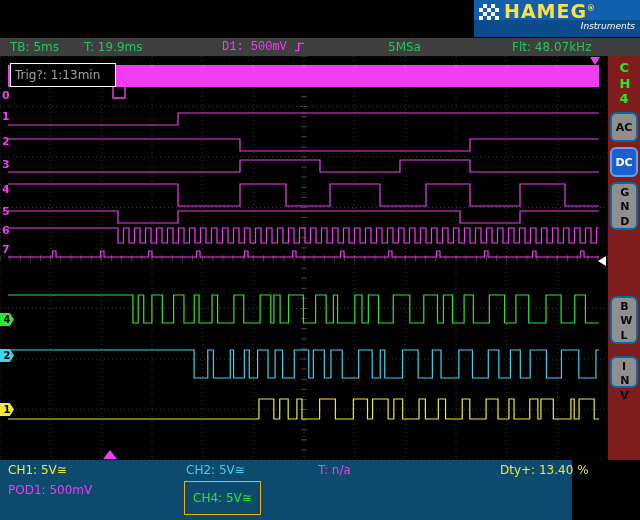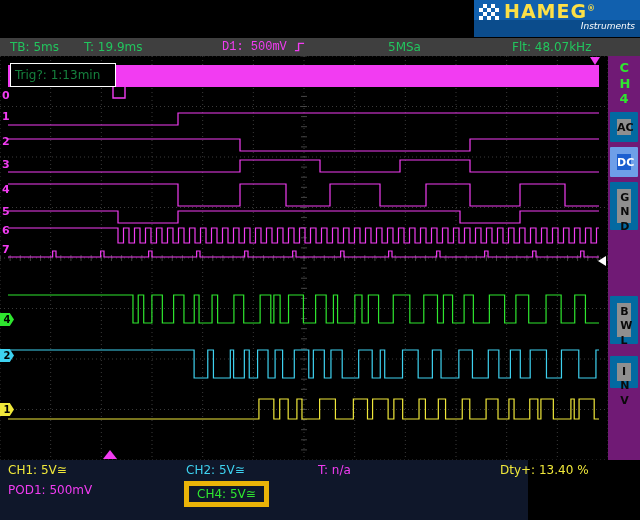--- a/index.html
+++ b/index.html
@@ -23,54 +23,54 @@
   
   #statusbar{position:absolute;left:0;top:38px;width:640px;height:18px;background:#3f3f3f;font-size:12px;}
   .sb{position:absolute;top:2px;white-space:pre;color:#22c55e;}
   .sb.mag{color:#f23cf2;font-family:Liberation Mono, monospace;}
   .edge-icon{position:absolute;left:294px;top:3px;width:11px;height:12px;}
 
   
   #scope{position:absolute;left:0;top:56px;width:608px;height:404px;background:#000;}
   #wave-svg{position:absolute;left:0;top:0;}
   #trig-box{position:absolute;left:10px;top:7px;width:100px;height:22px;border:1px solid #fff;
-            background:#000;color:#15803d;font-size:12px;line-height:22px;padding-left:4px;white-space:pre;}
+            background:#000;color:#a3a3a3;font-size:12px;line-height:22px;padding-left:4px;white-space:pre;}
   .dlab{position:absolute;left:2px;color:#f23cf2;font-size:11px;font-weight:bold;line-height:11px;}
   .amark{position:absolute;left:0;width:14px;height:13px;font-size:10px;font-weight:bold;color:#000;
          text-align:center;line-height:13px;clip-path:polygon(0 0,70% 0,100% 50%,70% 100%,0 100%);}
   .amark.grn-bg{background:#2fe62f;}
   .amark.cyn-bg{background:#3ed2f0;}
   .amark.yel-bg{background:#f0e83a;}
   #ch-overlay{position:absolute;left:572px;top:338px;color:#fff;font-size:12px;margin-left:43px;}
   .tri-up{position:absolute;left:103px;top:394px;width:0;height:0;
           border-left:7px solid transparent;border-right:7px solid transparent;border-bottom:9px solid #f23cf2;}
   .tri-down{position:absolute;left:590px;top:1px;width:0;height:0;
           border-left:5px solid transparent;border-right:5px solid transparent;border-top:8px solid #f23cf2;}
   .tri-left{position:absolute;left:598px;top:200px;width:0;height:0;
           border-top:5px solid transparent;border-bottom:5px solid transparent;border-right:8px solid #fff;}
 
   
-  #sidebar{position:absolute;left:608px;top:56px;width:32px;height:404px;background:#701a75;text-decoration:underline;}
+  #sidebar{position:absolute;left:608px;top:56px;width:32px;height:404px;background:#7f1d1d;text-decoration:underline;}
   .chind{position:absolute;top:4px;left:0;width:32px;text-align:center;color:#2fe62f;
          font-weight:bold;font-size:13px;}
   .stack{display:inline-block;width:1ch;word-break:break-all;line-height:1.2;}
-  .sbtn{position:absolute;left:2px;width:28px;background:#8f8f8f;color:#0a0a0a;border:7px solid #0369a1;
-        border-radius:1px;font-size:11px;font-weight:bold;text-align:center;padding:2px 0;
+  .sbtn{position:absolute;left:2px;width:28px;background:#8f8f8f;color:#0a0a0a;border:2px solid #0369a1;
+        border-radius:6px;font-size:11px;font-weight:bold;text-align:center;padding:2px 0;
         font-family:"DejaVu Sans",sans-serif;cursor:pointer;}
   .sbtn.selected{background:#1c5fd0;color:#fff;border-color:#6e9fe8;}
   .sbtn .stack{line-height:1.3;}
 
   
-  #footer{position:absolute;left:0;top:460px;width:528px;height:60px;background:#0f172a;font-size:12px;}
+  #footer{position:absolute;left:0;top:460px;width:572px;height:60px;background:#0c4a6e;font-size:12px;}
   .fitem{position:absolute;white-space:pre;}
   .yel{color:#f0e83a;}
   .cyn{color:#3ed2f0;}
   .grn{color:#2fe62f;}
   .mag2{color:#f23cf2;}
-  .ch4box{border:5px solid #eab308;padding:1px 8px;}
+  .ch4box{border:1px solid #eab308;padding:9px 8px;}
 </style>
 </head>
 <body>
 
 <div id="root">
 
   <div id="topbar">
     <div id="center-status">
       <div>2016-10-13 21:05</div>
       <div>Norm-Trig. / Run</div>

